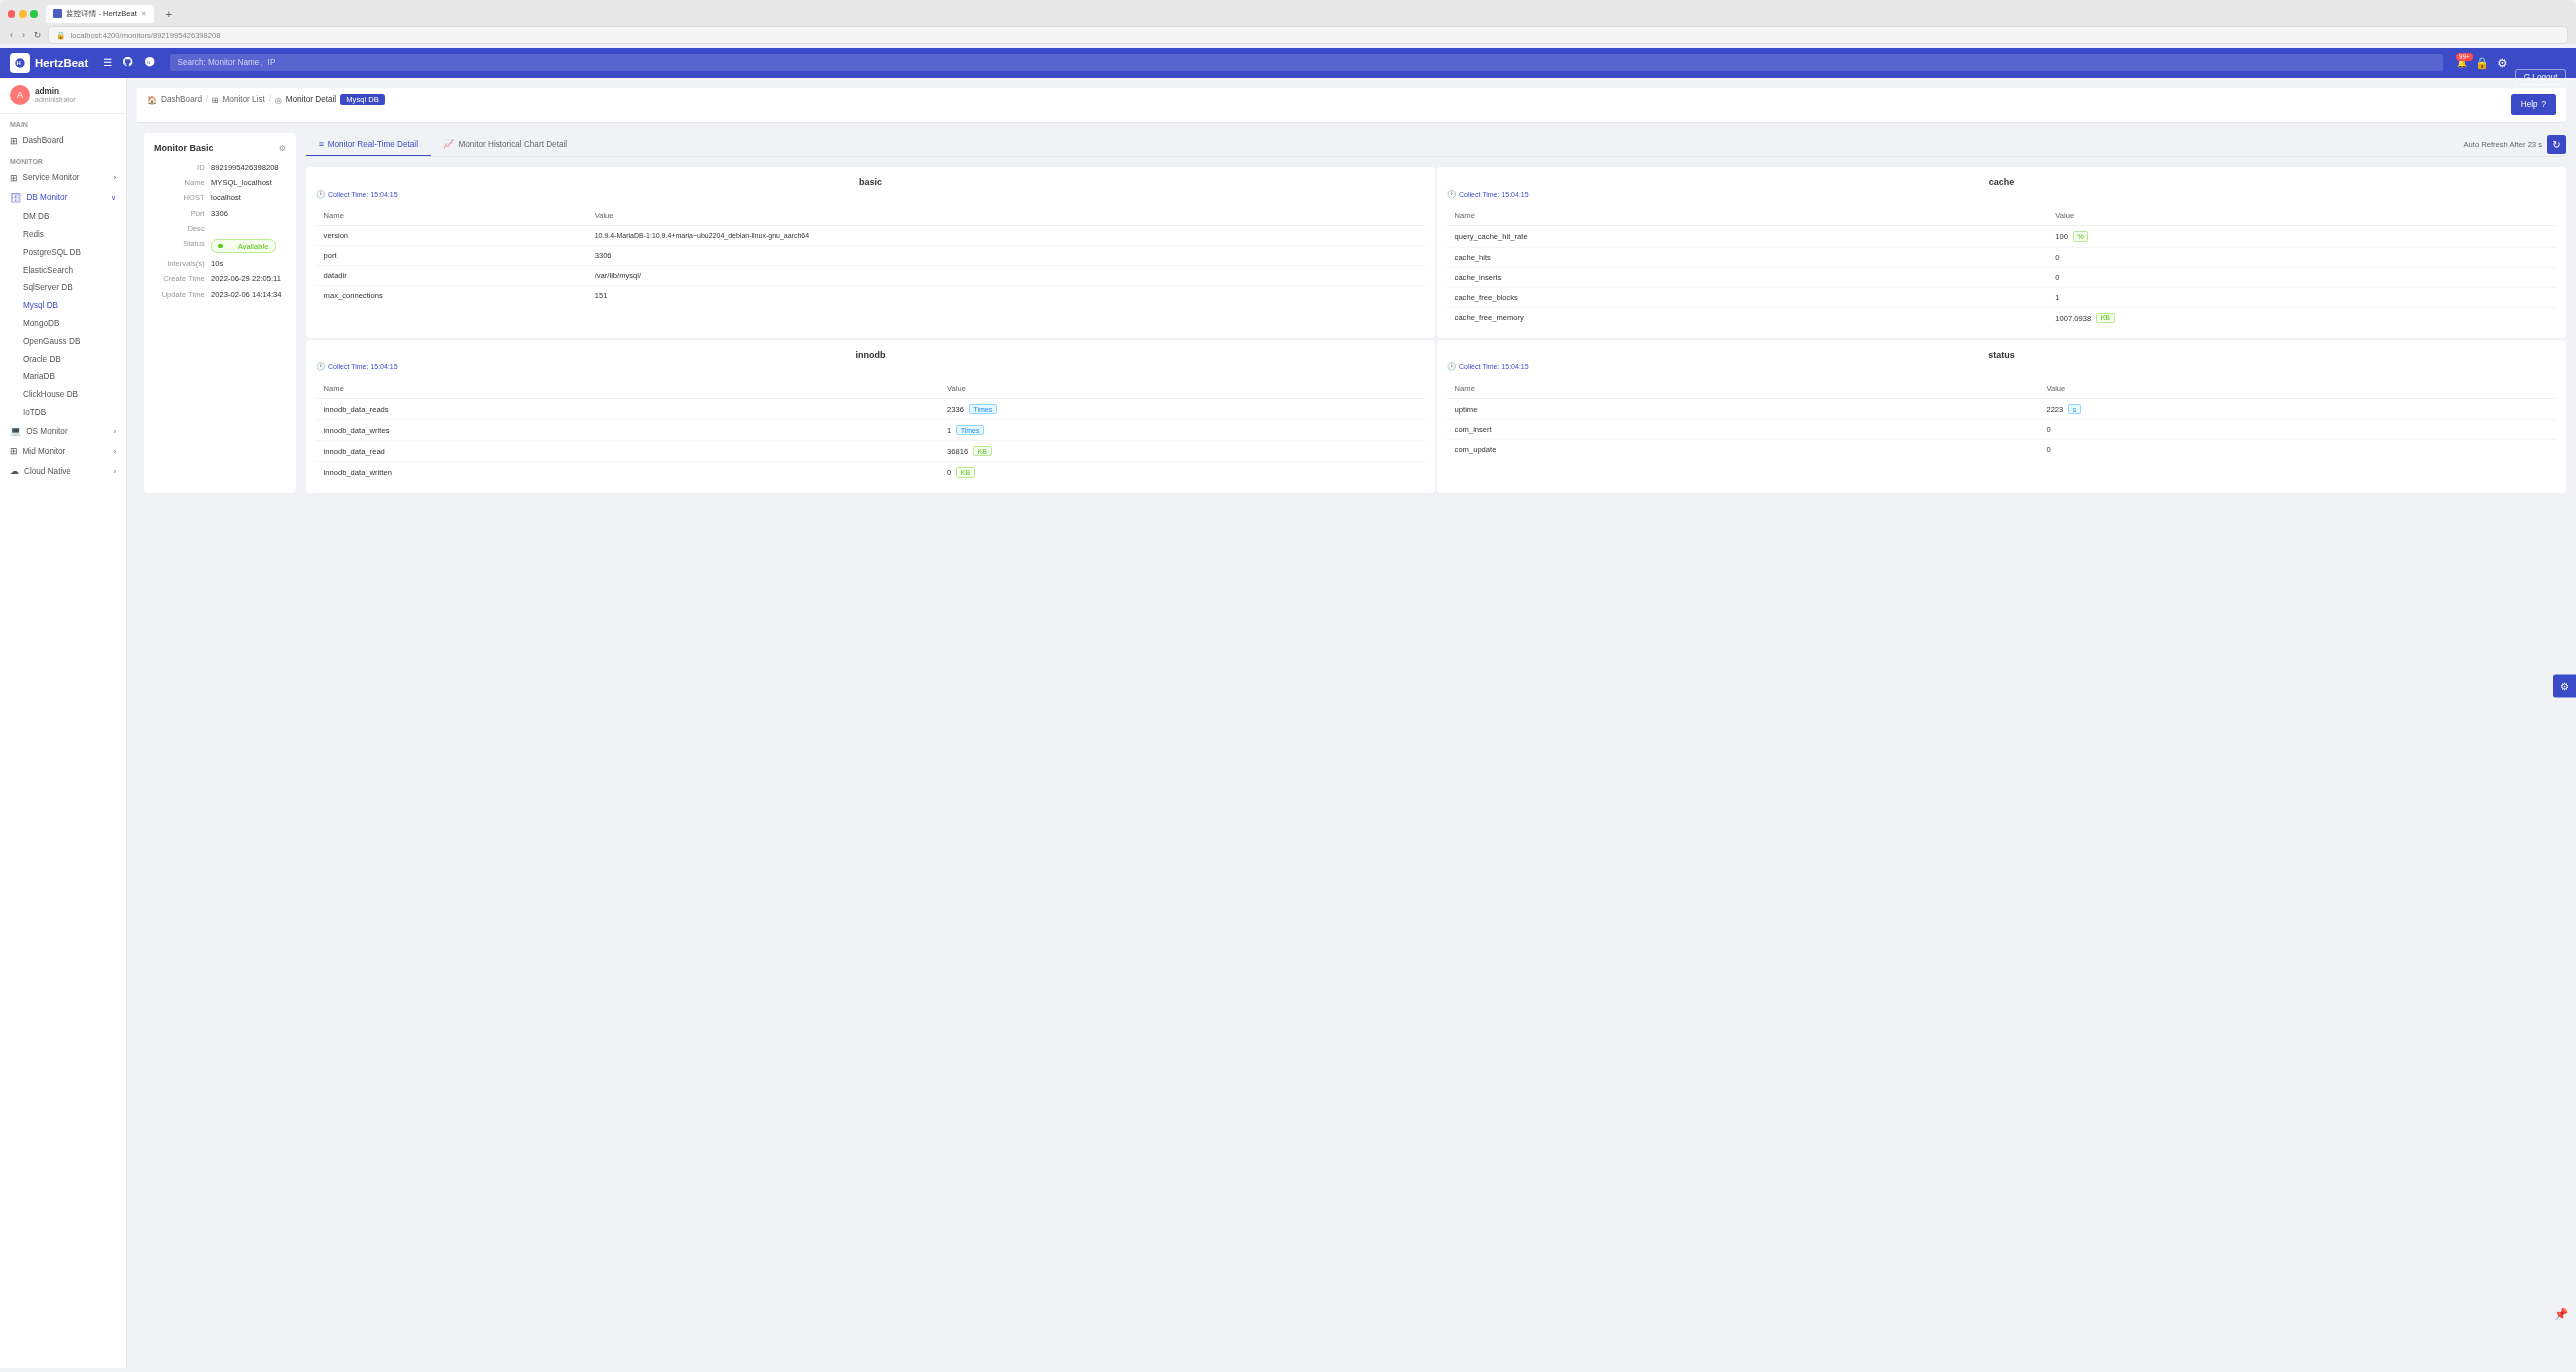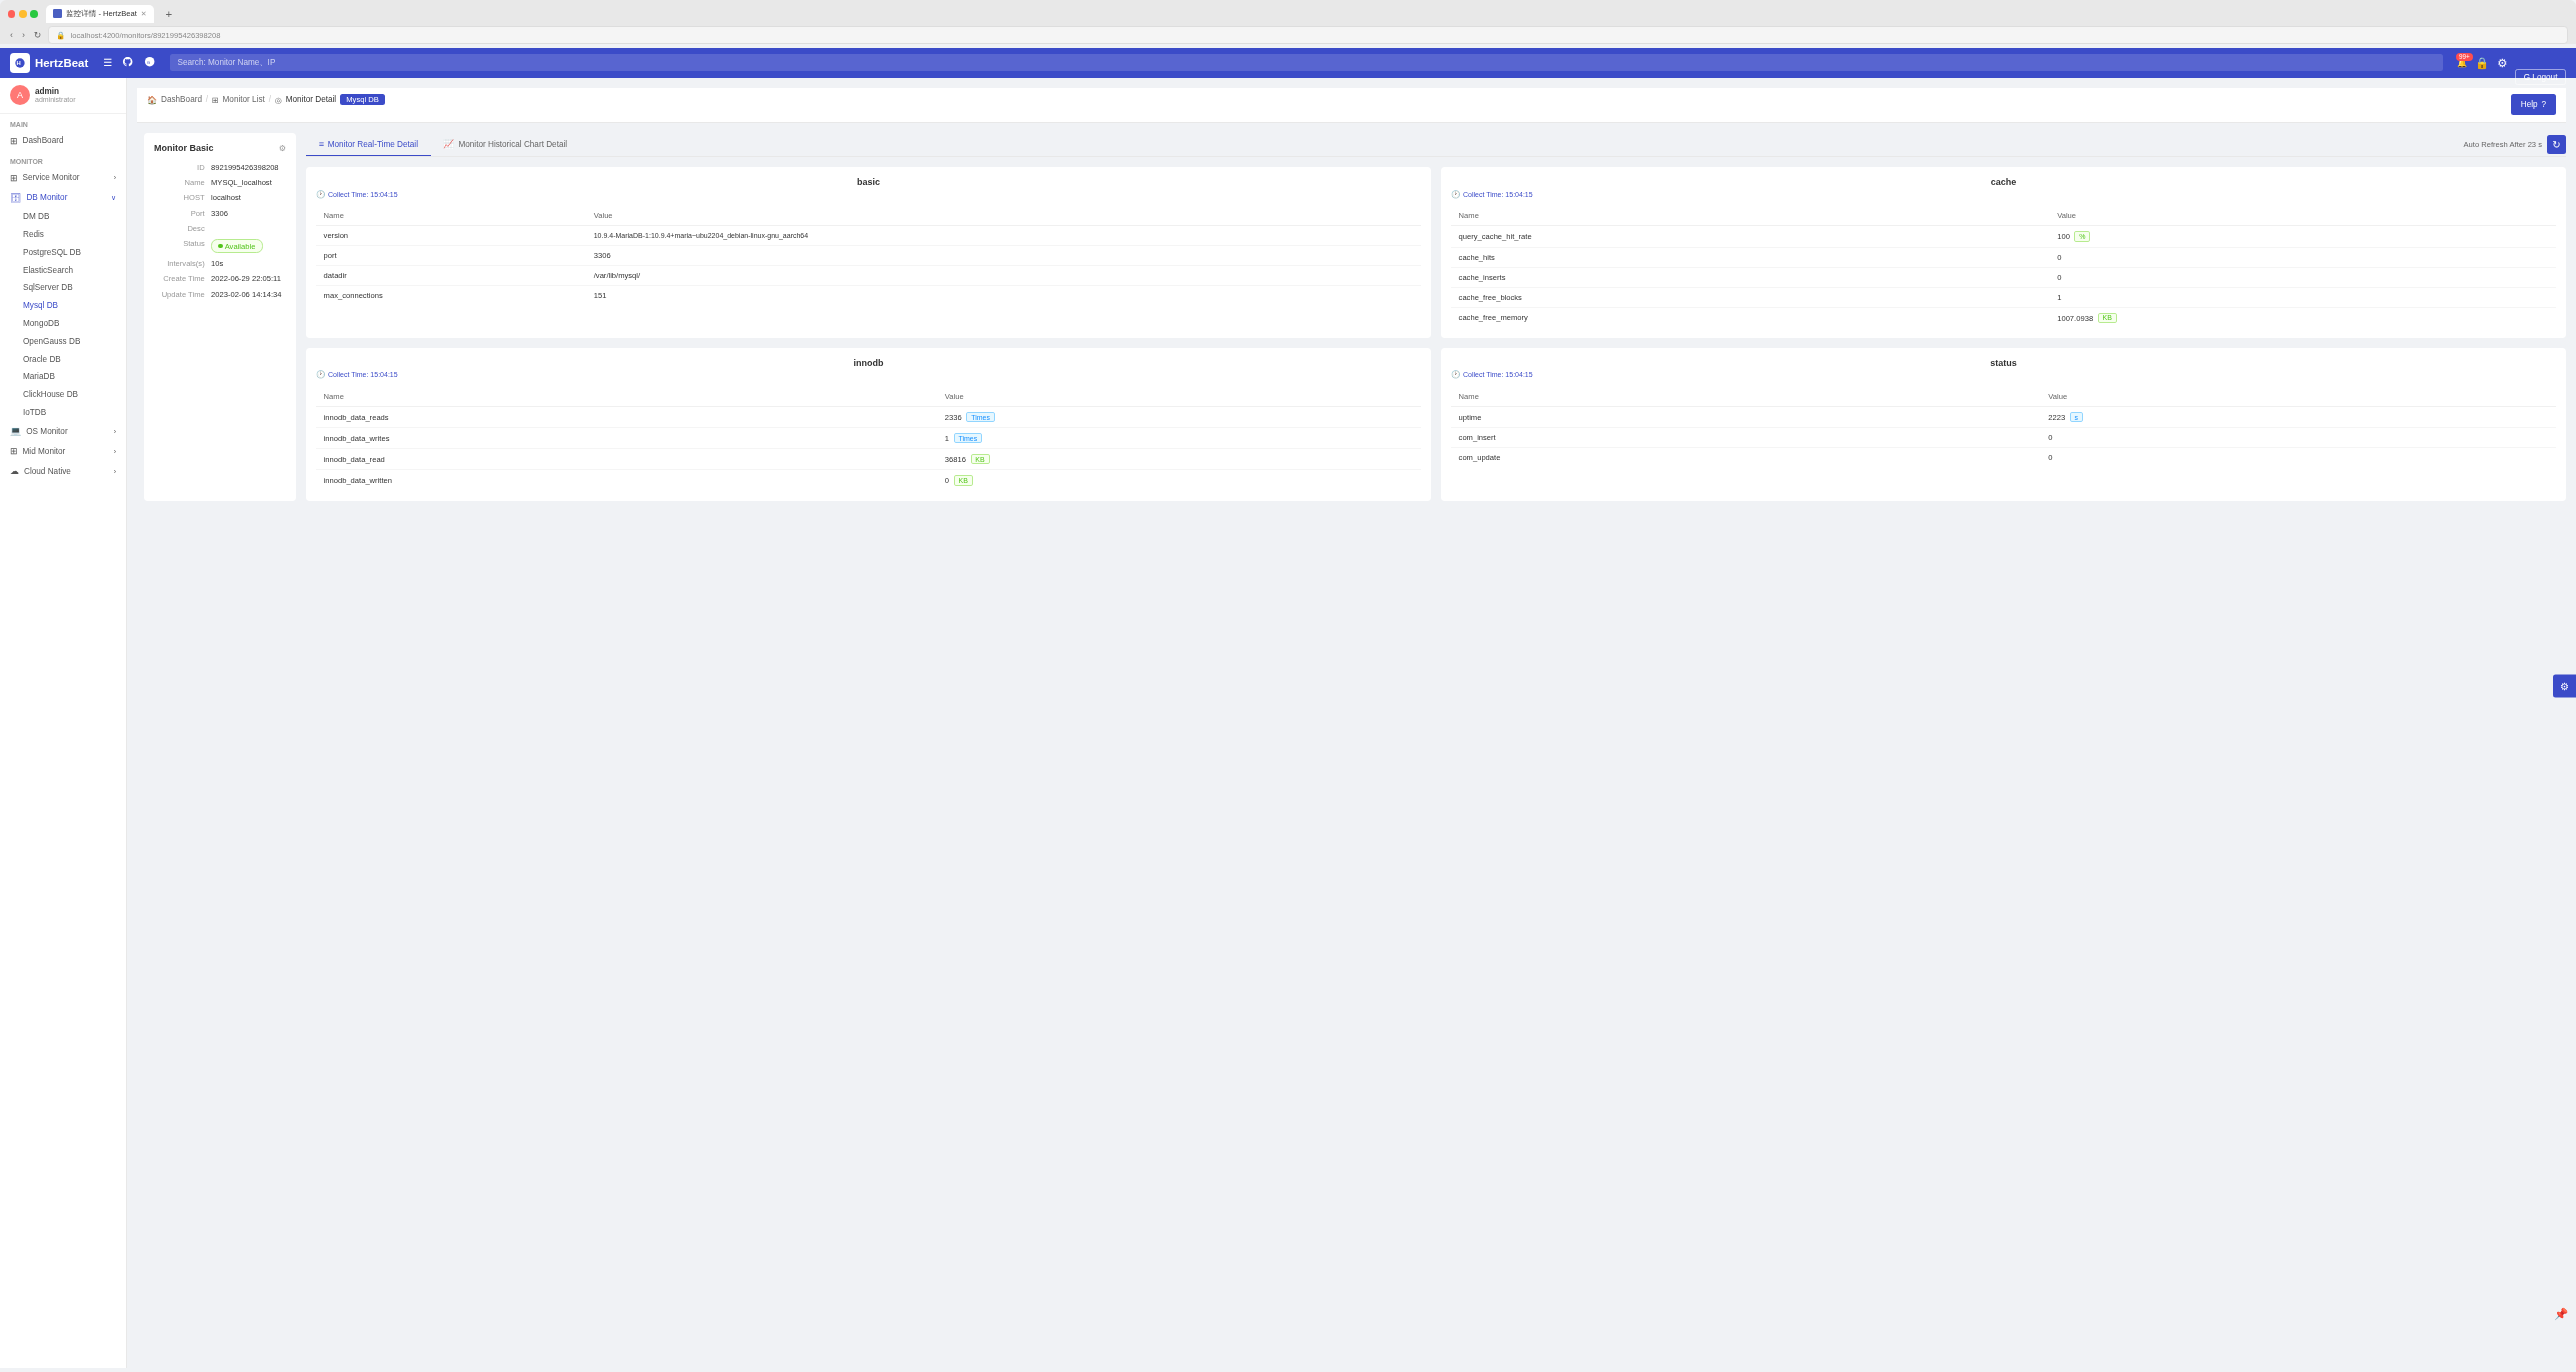--- a/index.html
+++ b/index.html
@@ -68,35 +68,35 @@
     .help-btn { margin-left: auto; background: #3b4bc8; color: white; border: none; padding: 6px 10px; border-radius: 2.5px; cursor: pointer; display: flex; align-items: center; gap: 3.8px; font-size: 8.2px; }
 
     
     .monitor-detail-layout { display: flex; gap: 10px; }
     .monitor-basic-panel { background: white; border-radius: 3.8px; padding: 10px; width: 152px; flex-shrink: 0; position: relative; }
     .monitor-basic-panel h3 { font-size: 9px; font-weight: 600; margin-bottom: 10px; color: #333; }
     .basic-settings-icon { position: absolute; top: 10px; right: 10px; color: #999; cursor: pointer; }
     .basic-row { display: flex; margin-bottom: 6.3px; font-size: 7.6px; }
     .basic-label { color: #999; width: 57px; text-align: right; flex-shrink: 0; padding-right: 6.3px; }
     .basic-value { color: #333; flex: 1; }
-    .status-badge { display: inline-flex; align-items: center; gap: 2px; background: #f6ffed; color: #52c41a; border: 0.6px solid #b7eb8f; border-radius: 6.3px; padding: 1.3px 6.3px; font-size: 7.6px; }
+    .status-badge { display: inline-flex; align-items: center; gap: 15px; background: #f6ffed; color: #52c41a; border: 0.6px solid #b7eb8f; border-radius: 6.3px; padding: 1.3px 6.3px; font-size: 7.6px; }
     .status-dot { width: 4.4px; height: 4.4px; background: #52c41a; border-radius: 50%; }
 
     
     .right-panel { flex: 1; }
     .tabs-bar { display: flex; align-items: center; border-bottom: 0.6px solid #e8e8e8; margin-bottom: 10px; gap: 0; }
     .tab-item { padding: 6.3px 12.7px; cursor: pointer; font-size: 8.2px; color: #666; display: flex; align-items: center; gap: 3.8px; border-bottom: 1.3px solid transparent; }
     .tab-item.active { color: #3b4bc8; border-bottom-color: #3b4bc8; }
     .tab-icon { font-size: 9px; }
     .refresh-section { margin-left: auto; display: flex; align-items: center; gap: 5px; }
     .refresh-text { font-size: 7.6px; color: #666; }
     .refresh-btn { background: #3b4bc8; border: none; color: white; width: 19px; height: 19px; border-radius: 2.5px; cursor: pointer; font-size: 10px; display: flex; align-items: center; justify-content: center; }
 
     
-    .cards-grid { display: grid; grid-template-columns: 1fr 1fr; gap: 10px; }
+    .cards-grid { display: grid; grid-template-columns: 1fr 1fr; gap: 2px; }
     .data-card { background: white; border-radius: 3.8px; padding: 10px; }
     .data-card h4 { font-size: 9px; font-weight: 600; margin-bottom: 2.5px; color: #333; text-align: center; }
     .collect-time { font-size: 7px; color: #3b4bc8; display: flex; align-items: center; gap: 2.5px; margin-bottom: 7.6px; }
     .collect-time-icon { font-size: 7.6px; }
     .data-table { width: 100%; border-collapse: collapse; }
     .data-table th { text-align: left; padding: 5px 7.6px; font-size: 7.6px; color: #666; font-weight: 500; border-bottom: 0.6px solid #f0f0f0; }
     .data-table td { padding: 5px 7.6px; font-size: 7.6px; border-bottom: 0.6px solid #f5f5f5; }
     .data-table tr:last-child td { border-bottom: none; }
     .unit-badge { display: inline-flex; align-items: center; justify-content: center; background: #f6ffed; color: #52c41a; border: 0.6px solid #b7eb8f; border-radius: 1.9px; padding: 0.6px 3.8px; font-size: 7px; margin-left: 2.5px; }
     .unit-badge.times { background: #e6f7ff; color: #1890ff; border-color: #91d5ff; }

